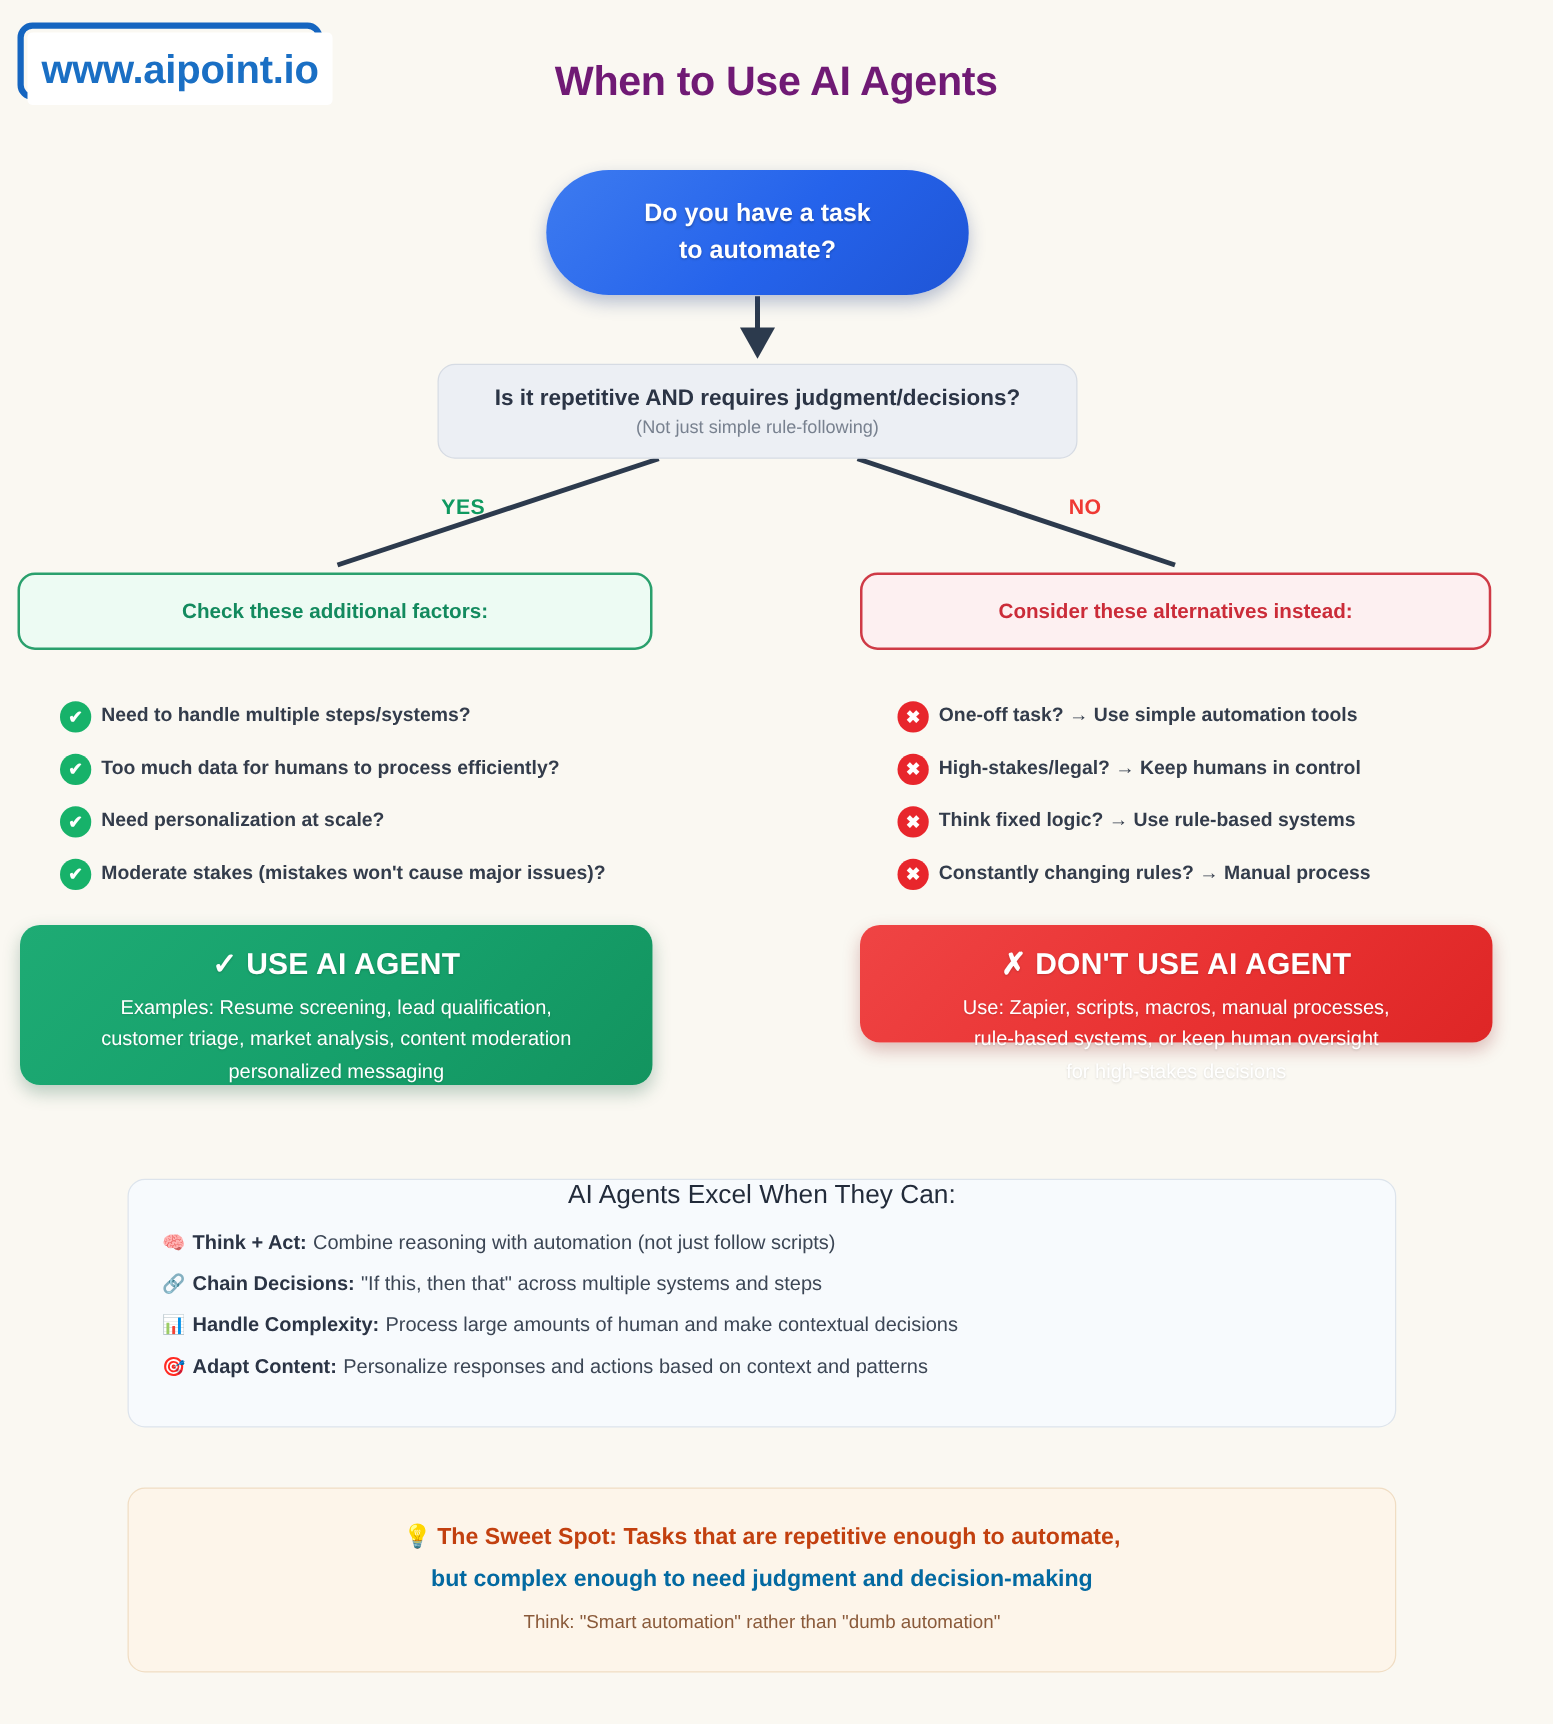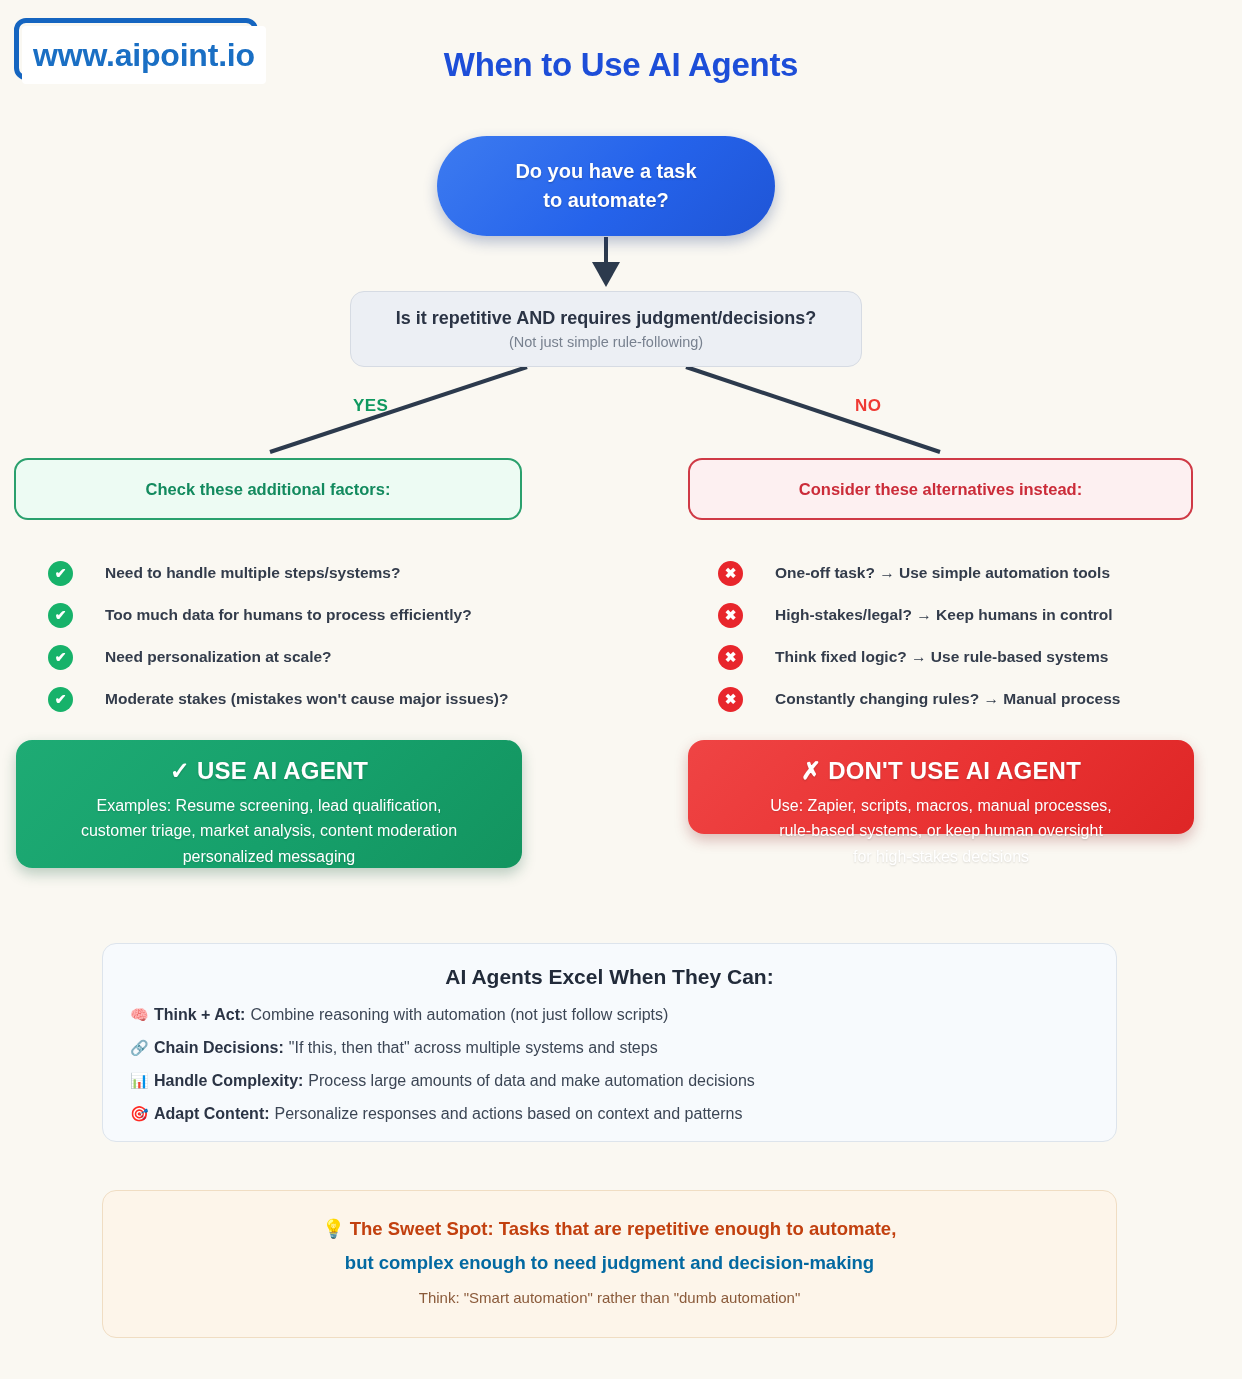--- a/index.html
+++ b/index.html
@@ -57,21 +57,21 @@
 
   
   #page-title {
     position: absolute;
     left: 0;
     top: 46px;
     width: 1242px;
     text-align: center;
     font-size: 33px;
     font-weight: 700;
-    color: #1d4ed8;
+    color: #701a75;
     letter-spacing: -0.3px;
   }
 
   
   #start-node {
     position: absolute;
     left: 437px;
     top: 136px;
     width: 338px;
     height: 100px;
@@ -177,21 +177,21 @@
     align-items: center;
     justify-content: center;
     color: #ffffff;
     font-size: 14px;
     font-weight: 700;
     line-height: 1;
   }
   .badge.ok  { background: #17b26a; }
   .badge.no  { background: #e8262c; }
   .criteria-text {
-    margin-left: 32px;
+    margin-left: 8px;
     font-size: 15.5px;
     font-weight: 600;
     color: #333c4b;
     white-space: nowrap;
   }
 
   
   .result-card {
     position: absolute;
     border-radius: 16px;
@@ -230,23 +230,22 @@
     left: 102px; top: 943px;
     width: 1015px; height: 199px;
     background: #f7fafd;
     border: 1px solid #dde4ec;
     border-radius: 14px;
     box-sizing: border-box;
   }
   #excel-title {
     text-align: center;
     font-size: 21px;
-    font-weight: 700;
+    font-weight: 400;
     color: #222b3a;
-    margin-top: 21px;
   }
   #excel-list {
     margin-top: 17px;
     padding-left: 27px;
   }
   .excel-item {
     display: flex;
     align-items: baseline;
     height: 33px;
     font-size: 16px;
@@ -395,21 +394,21 @@
         <span>Combine reasoning with automation (not just follow scripts)</span>
       </div>
       <div class="excel-item">
         <span class="excel-emoji">🔗</span>
         <span class="excel-label">Chain Decisions:</span>
         <span>"If this, then that" across multiple systems and steps</span>
       </div>
       <div class="excel-item">
         <span class="excel-emoji">📊</span>
         <span class="excel-label">Handle Complexity:</span>
-        <span>Process large amounts of data and make automation decisions</span>
+        <span>Process large amounts of human and make contextual decisions</span>
       </div>
       <div class="excel-item">
         <span class="excel-emoji">🎯</span>
         <span class="excel-label">Adapt Content:</span>
         <span>Personalize responses and actions based on context and patterns</span>
       </div>
     </div>
   </div>
 
   <div id="sweet-panel">

